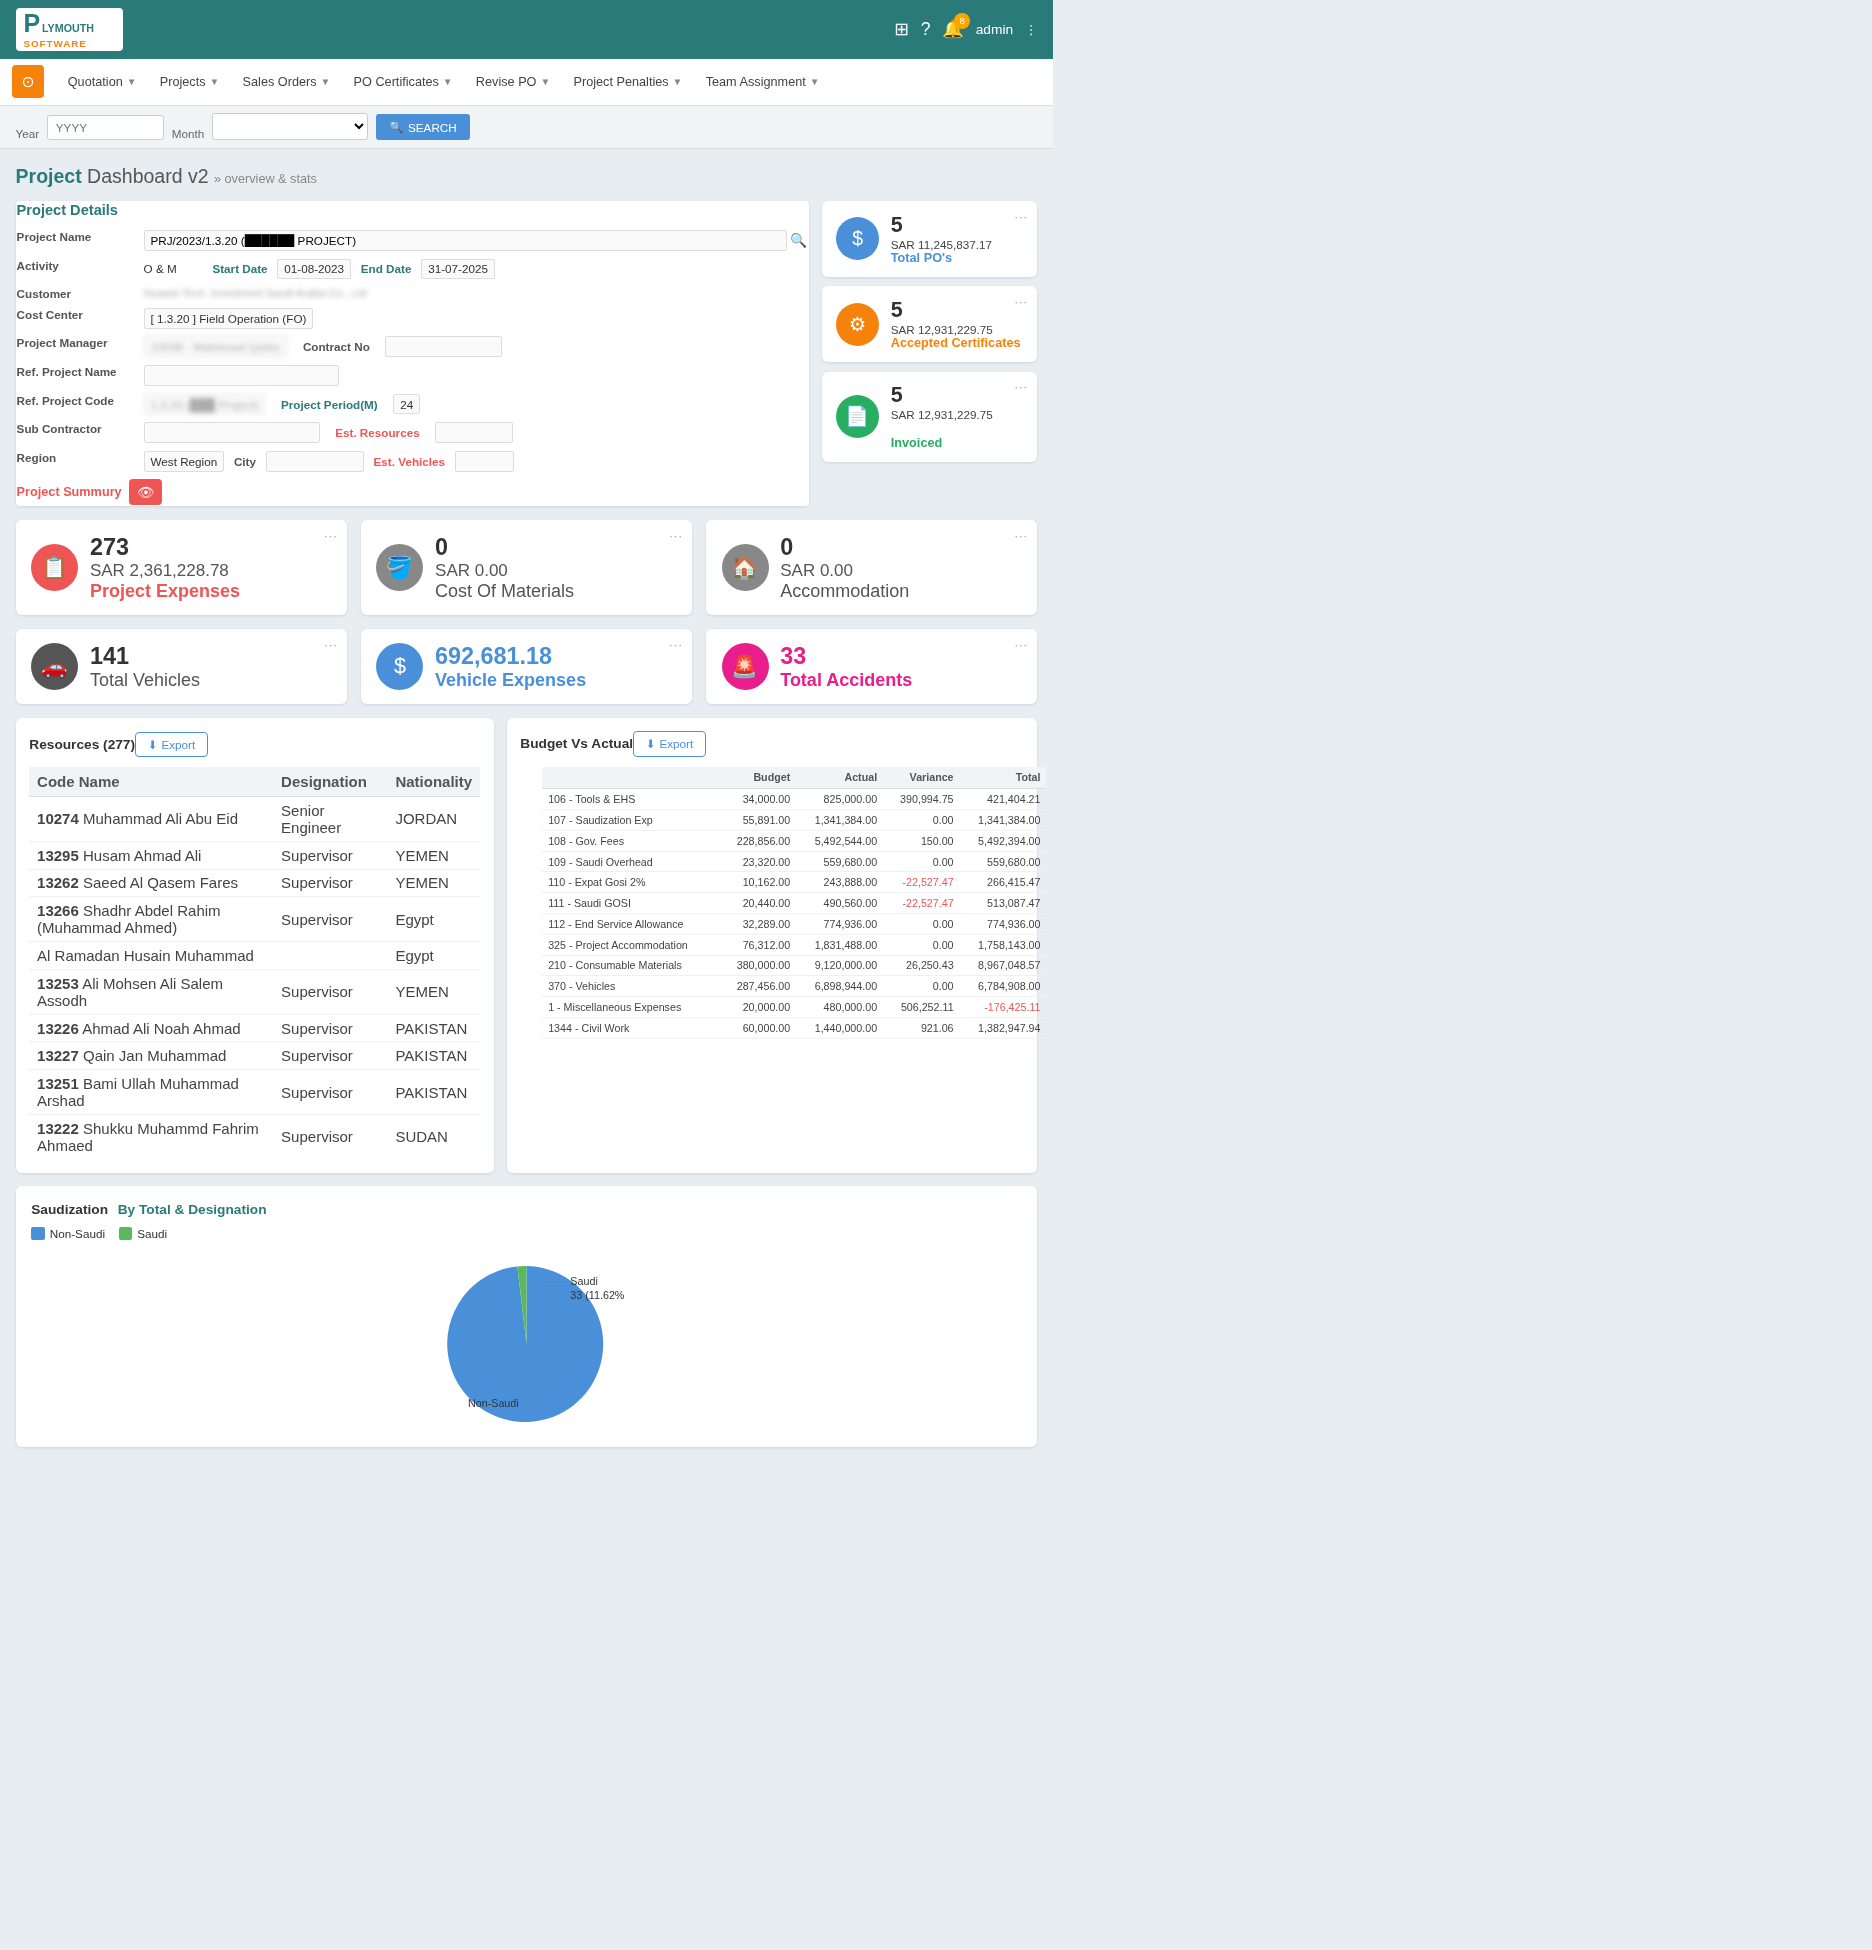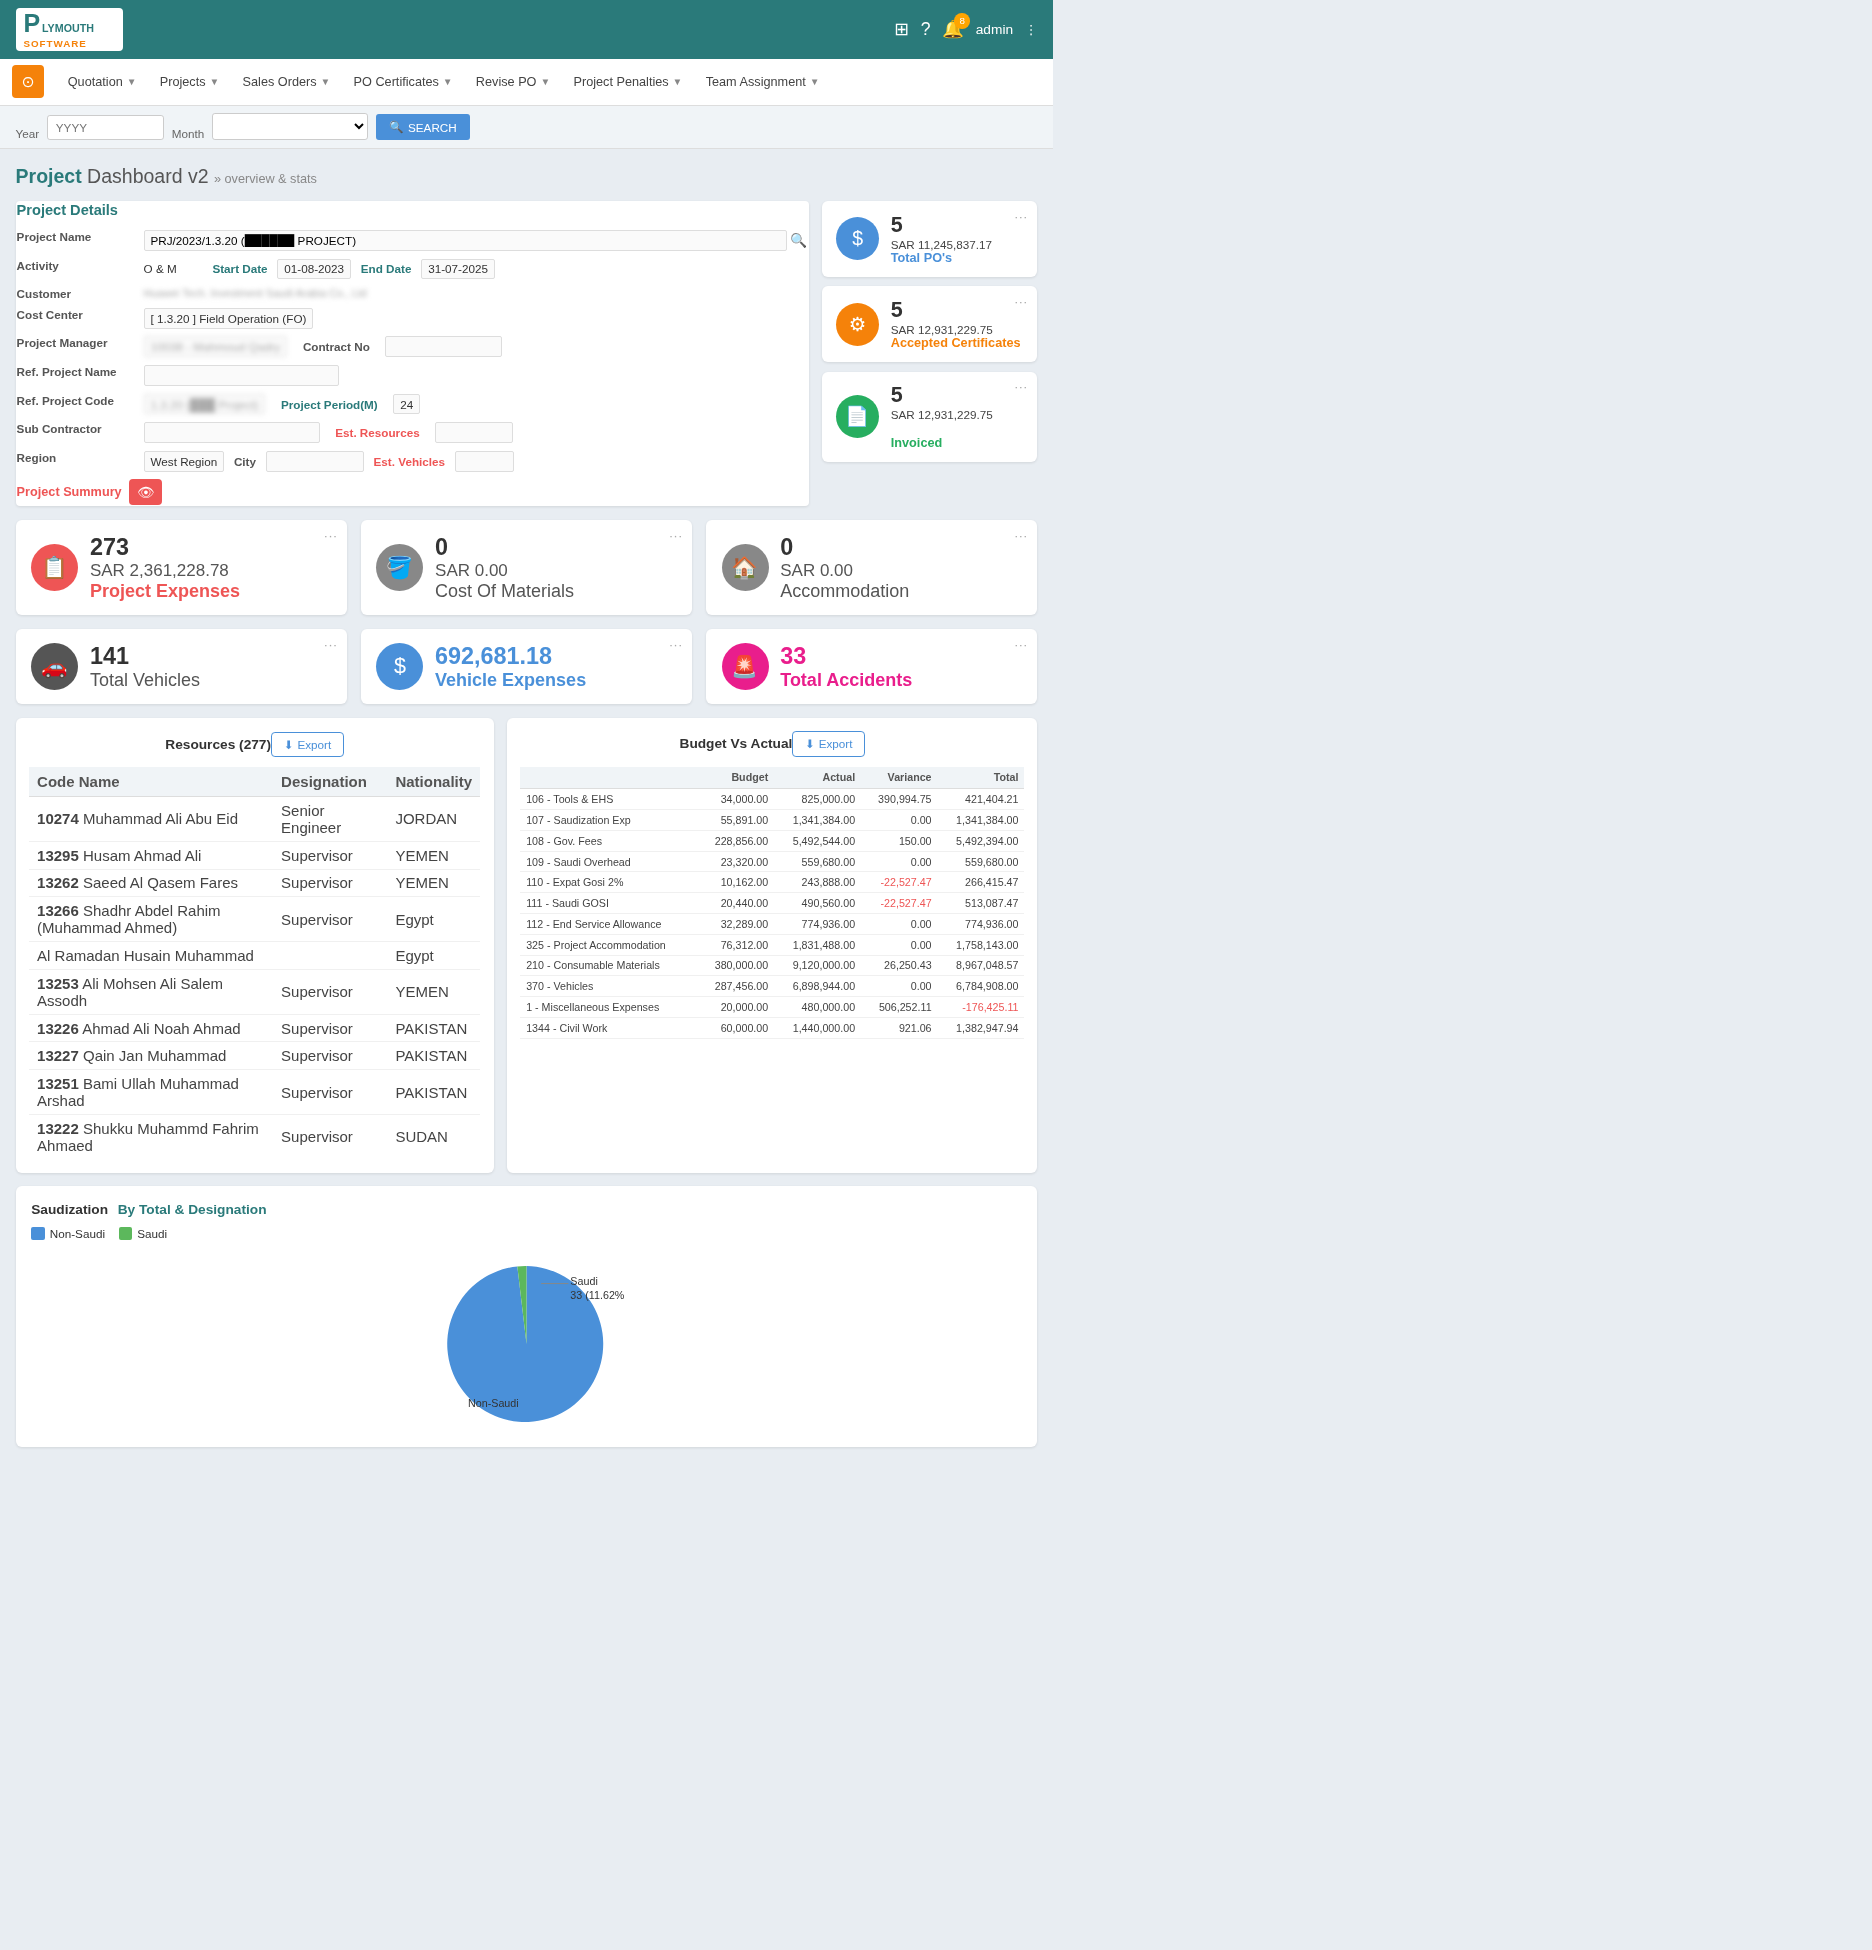--- a/index.html
+++ b/index.html
@@ -80,32 +80,32 @@
     .stat-block-label { font-size: 18px; color: #555; }
     .stat-block-amount { font-size: 17px; color: #555; }
     .stat-block-label.blue { color: #4a90d9; font-weight: bold; }
     .stat-block-label.pink { color: #e91e8c; font-weight: bold; }
     .stat-menu2 { position: absolute; top: 7.8px; right: 9.8px; color: #aaa; font-size: 13.7px; cursor: pointer; }
 
     
     .bottom-grid { display: flex; gap: 13.7px; margin-bottom: 13.7px; }
     .resources-panel { flex: 0 0 478px; background: white; border-radius: 5.9px; padding: 13.7px; box-shadow: 0 1px 2.9px rgba(0,0,0,0.1); }
     .budget-panel { flex: 1; background: white; border-radius: 5.9px; padding: 13px; box-shadow: 0 1px 2.9px rgba(0,0,0,0.1); }
-    .panel-header { display: flex; justify-content: center; align-items: center; margin-bottom: 9.8px; }
+    .panel-header { display: flex; justify-content: flex-start; align-items: center; margin-bottom: 9.8px; }
     .panel-title { font-size: 13.7px; font-weight: bold; color: #333; }
     .export-btn { background: white; border: 1px solid #4a90d9; color: #4a90d9; padding: 4.9px 11.7px; border-radius: 3.9px; font-size: 11.7px; cursor: pointer; display: flex; align-items: center; gap: 3.9px; }
 
     
     .data-table { width: 100%; border-collapse: collapse; font-size: 15px; }
     .data-table th { background: #f0f4f7; text-align: left; padding: 5.9px 7.8px; font-weight: bold; color: #555; border-bottom: 1px solid #ddd; }
     .data-table td { padding: 4.9px 7.8px; border-bottom: 1px solid #f0f0f0; color: #444; }
     .data-table tr:last-child td { border-bottom: none; }
 
     
-    .budget-table { width: 100%; border-collapse: collapse; font-size: 10.7px; }
+    .budget-table { width: 100%; border-collapse: collapse; font-size: 10.7px; margin-left: 22px; }
     .budget-table th { background: #f0f4f7; text-align: right; padding: 4.9px 5.9px; font-weight: bold; color: #555; border-bottom: 1px solid #ddd; }
     .budget-table th:first-child { text-align: left; }
     .budget-table td { padding: 3.9px 5.9px; border-bottom: 1px solid #f0f0f0; text-align: right; color: #444; }
     .budget-table td:first-child { text-align: left; }
     .budget-table .neg { color: #e55; }
 
     
     .saudization-card { background: white; border-radius: 5.9px; padding: 15.6px; box-shadow: 0 1px 2.9px rgba(0,0,0,0.1); }
     .saudi-title { font-size: 13.7px; font-weight: bold; color: #333; margin-bottom: 9.8px; }
     .saudi-subtitle { color: #2a7a7a; }

